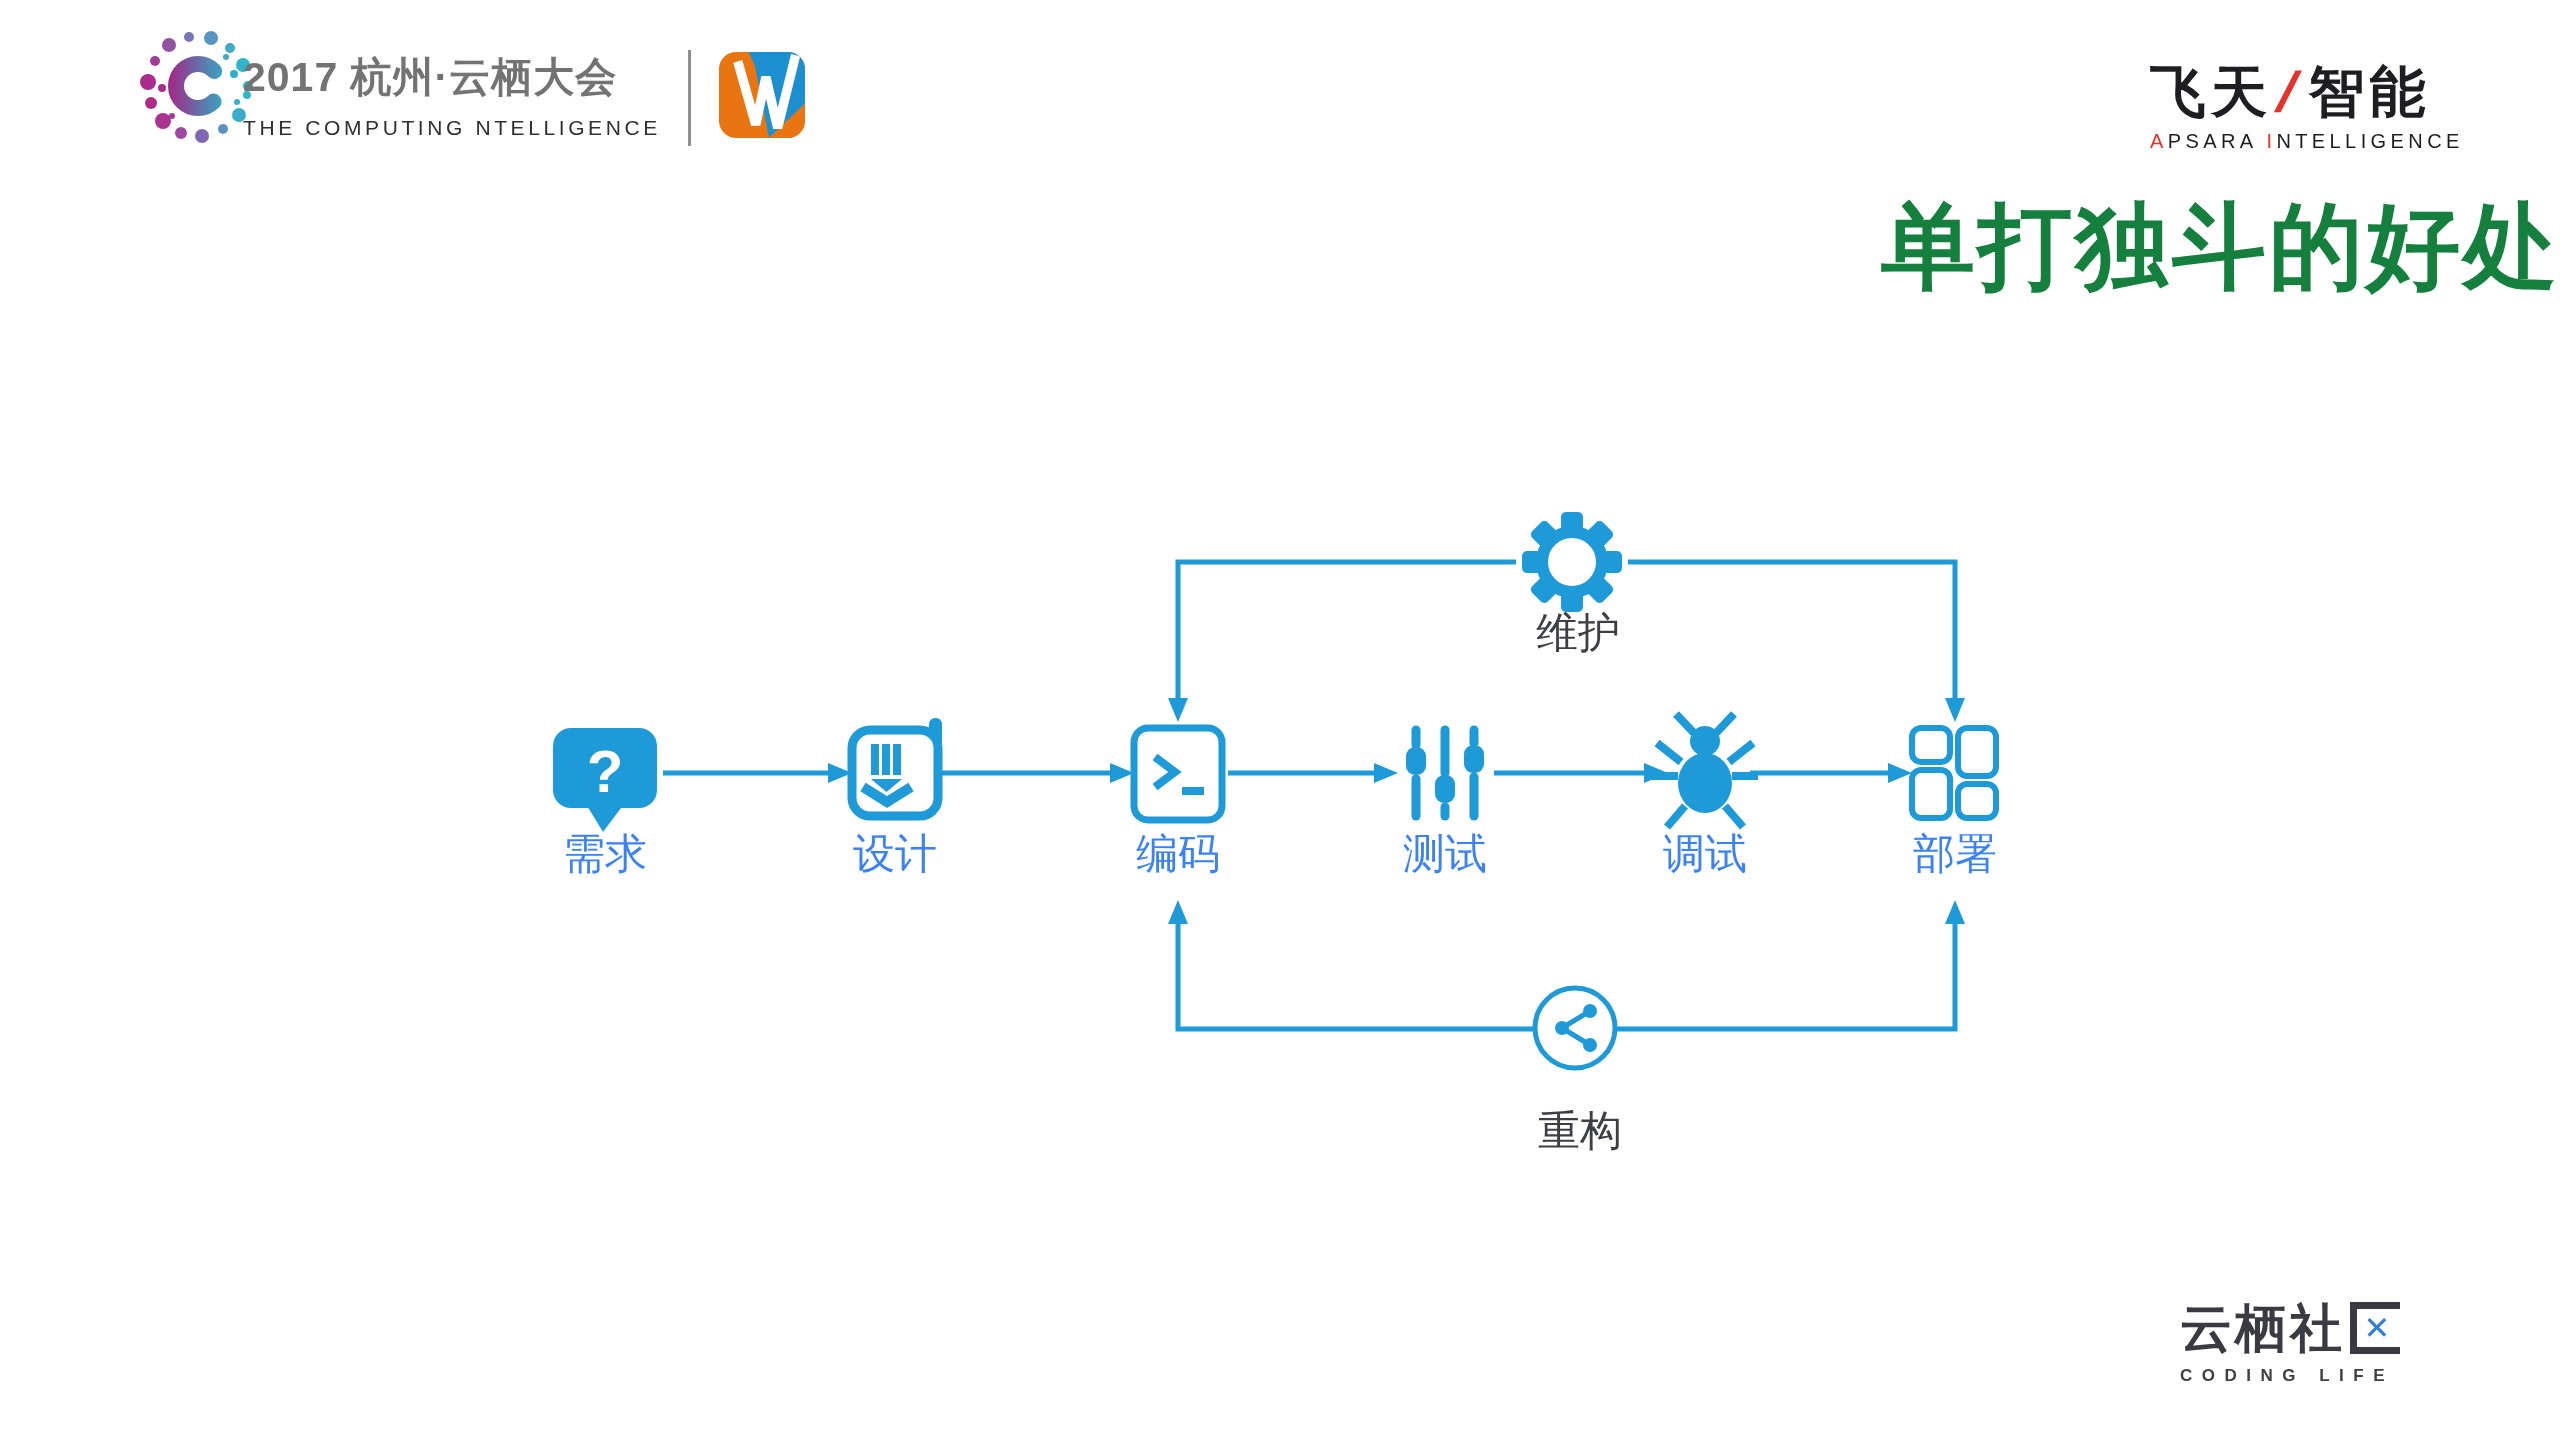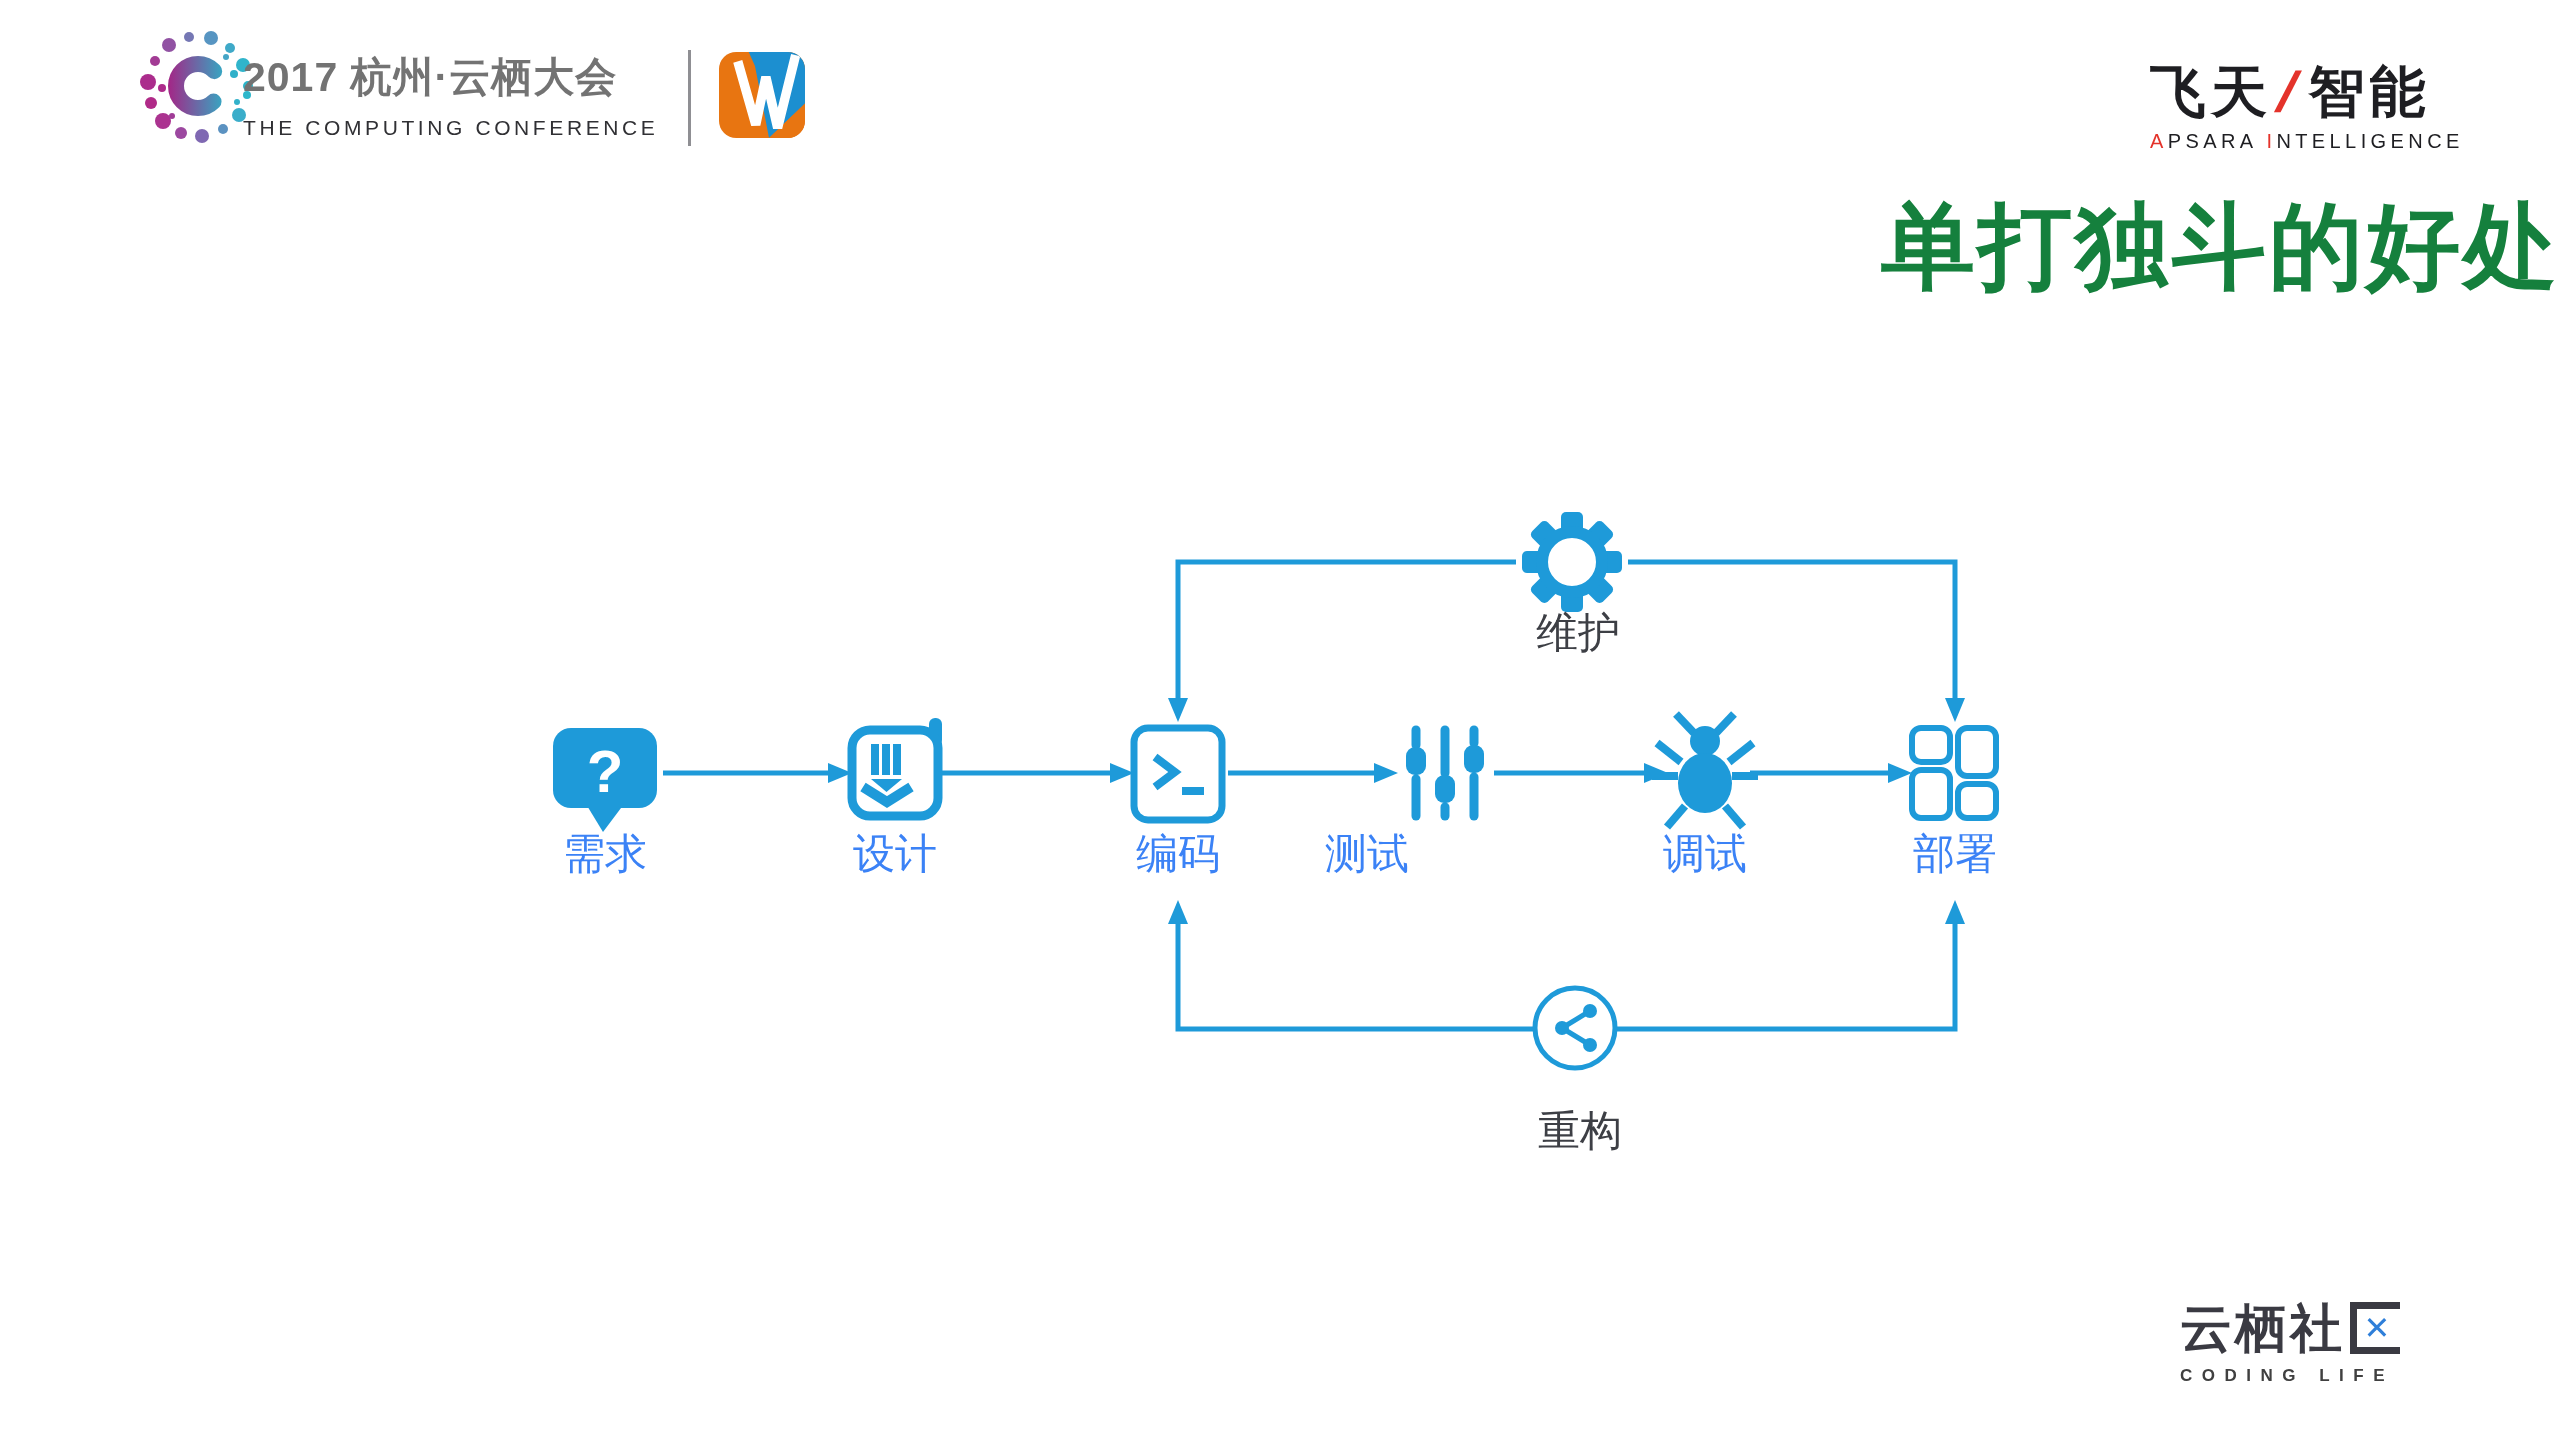--- a/index.html
+++ b/index.html
@@ -81,21 +81,21 @@
     <circle cx="109" cy="69" r="4" fill="#2db7cb"></circle>
     <circle cx="96" cy="48" r="4" fill="#2fb0c9"></circle>
     <circle cx="88" cy="31" r="3" fill="#45a5c6"></circle>
     <circle cx="24" cy="62" r="4" fill="#ad2b8b"></circle>
     <circle cx="34" cy="90" r="3" fill="#a03c97"></circle>
     <circle cx="99" cy="76" r="3" fill="#33b1ca"></circle>
   </svg>
 
   <div class="conf-text">
     <div class="conf-title">2017 杭州·云栖大会</div>
-    <div class="conf-sub">THE COMPUTING CONFERENCE</div>
+    <div class="conf-sub">THE COMPUTING NTELLIGENCE</div>
   </div>
 
   <div class="header-divider"></div>
 
   <svg class="w-logo" viewBox="0 0 110 110">
     <defs>
         <clipPath id="wclip">
           <rect width="110" height="110" rx="22"></rect>
         </clipPath>
       </defs>
@@ -223,21 +223,21 @@
       <path d="M1062 558 L1090 541 M1062 558 L1090 575" stroke="#1e9ad9" stroke-width="5" fill="none"></path>
       <circle cx="1062" cy="558" r="7" fill="#1e9ad9"></circle>
       <circle cx="1090" cy="541" r="7" fill="#1e9ad9"></circle>
       <circle cx="1090" cy="575" r="7" fill="#1e9ad9"></circle>
     </g>
   </svg>
 
   <div class="node-label" style="left:605px">需求</div>
   <div class="node-label" style="left:895px">设计</div>
   <div class="node-label" style="left:1178px">编码</div>
-  <div class="node-label" style="left:1367px">测试</div>
+  <div class="node-label" style="left:1445px">测试</div>
   <div class="node-label" style="left:1705px">调试</div>
   <div class="node-label" style="left:1955px">部署</div>
   <div class="loop-label top">维护</div>
   <div class="loop-label bottom">重构</div>
 
   <div class="community">
     <div class="community-cn">
       <span>云栖社</span>
       <span class="qu-frame">
         <span class="qu-x">✕</span>

